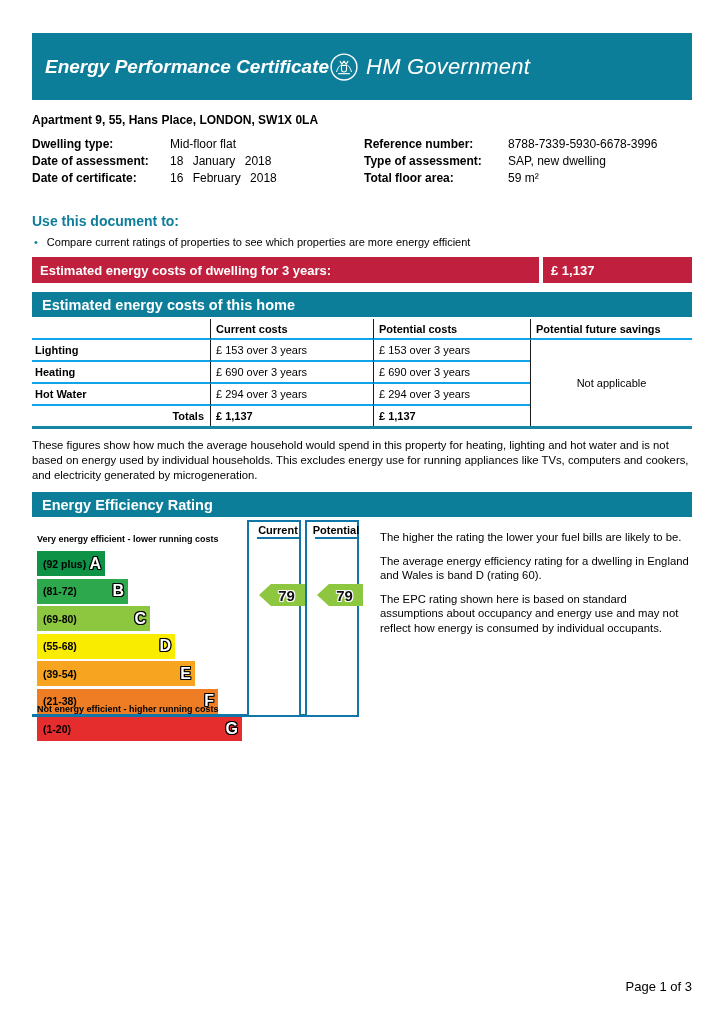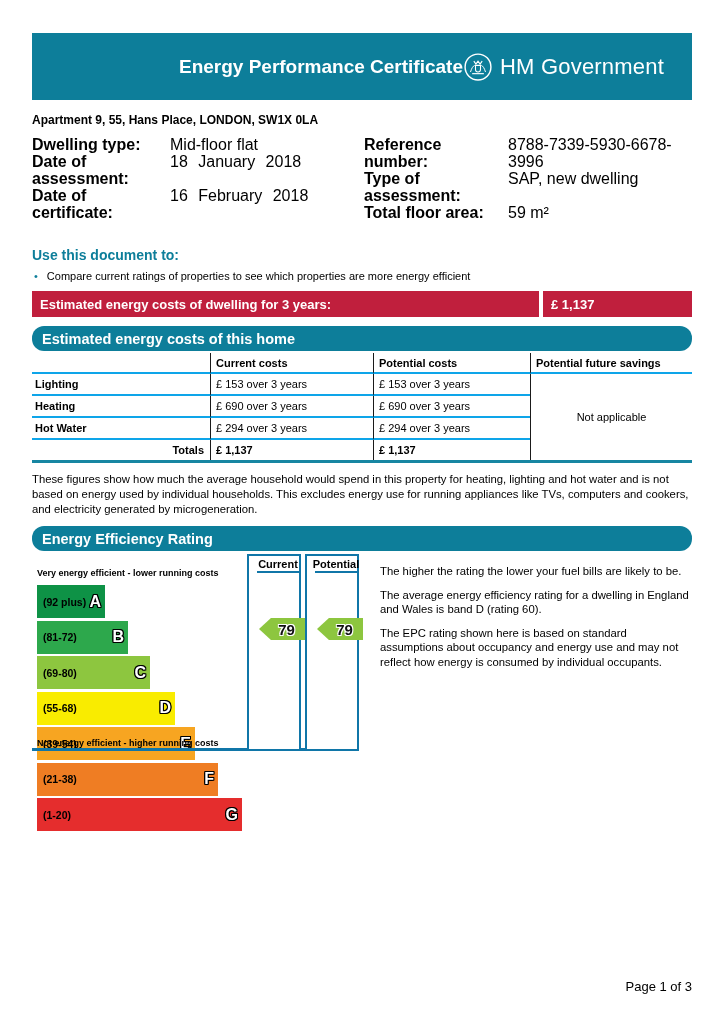--- a/index.html
+++ b/index.html
@@ -4,28 +4,28 @@
 <style>
   html,body { margin:0; padding:0; }
   body {
     width:724px; height:1024px; background:#ffffff; position:relative;
     font-family:"Liberation Sans", sans-serif; color:#000; overflow:hidden;
   }
   .page { position:absolute; left:32px; top:33px; width:660px; }
 
   
   .header { background:#0D7E9A; height:67px; display:flex; align-items:center;
-            justify-content:flex-end; padding:0 28px; box-sizing:border-box; }
+            justify-content:flex-start; padding:0 13px; box-sizing:border-box;font-style:italic; }
   .header .title { color:#fff; font-size:19px; font-weight:bold; }
   .gov { display:flex; align-items:center; gap:7px; color:#fff; }
   .gov-text { font-size:22px; font-weight:normal; letter-spacing:0.2px; }
 
   
   .address { font-weight:bold; font-size:12px; margin-top:13px; }
-  .details { display:flex; margin-top:9px; font-size:16px; line-height:17px; }
+  .details { display:flex; margin-top:9px; font-size:12px; line-height:17px; }
   .dcol.left { width:332px; flex:0 0 332px; }
   .dcol.right { flex:1; }
   .drow { display:flex; }
   .dlabel { font-weight:bold; }
   .left .dlabel { width:138px; flex:0 0 138px; }
   .right .dlabel { width:144px; flex:0 0 144px; }
   .date { word-spacing:6px; }
 
   
   .use-head { color:#0D7E9A; font-weight:bold; font-size:14px; margin-top:26px; }
@@ -34,42 +34,42 @@
 
   
   .cost-banner { display:flex; margin-top:9px; height:26px; }
   .cb-left { background:#C01F3D; flex:0 0 507px; color:#fff; font-weight:bold; font-size:13px;
              display:flex; align-items:center; padding-left:8px; box-sizing:border-box; }
   .cb-right { background:#C01F3D; flex:1; margin-left:4px; color:#fff; font-weight:bold;
               font-size:13px; display:flex; align-items:center; padding-left:8px; }
 
   
   .section-band { background:#0D7E9A; color:#fff; font-weight:bold; font-size:14.5px;
-                  height:25px; display:flex; align-items:center; padding-left:10px; margin-top:9px;border-radius:12px; }
+                  height:25px; display:flex; align-items:center; padding-left:10px; margin-top:9px; }
 
   
   .costs-table { display:grid; grid-template-columns:178px 163px 157px 1fr;
                  grid-template-rows:21px 22px 22px 22px 20px;
                  border-bottom:3px solid #1786A2; margin-top:2px; font-size:11px; }
   .ct-cell { display:flex; align-items:center; padding-left:5px; box-sizing:border-box; }
   .vline { border-left:1px solid #1a1a1a; }
   .hline { border-bottom:2px solid #0ea5e9; }
   .ct-header { font-weight:bold; }
   .row-label { font-weight:bold; padding-left:3px; }
   .totals-label { justify-content:flex-end; padding-right:6px; font-weight:bold; }
   .bold { font-weight:bold; }
   .savings-cell { grid-column:4; grid-row:2 / 6; display:flex; align-items:center;
                   justify-content:center; border-left:1px solid #1a1a1a; }
   .footnote { font-size:11.3px; line-height:15px; margin-top:9px; }
 
   
   .eer-wrap { position:relative; height:210px; margin-top:3px; }
   .eer-top-label { position:absolute; left:5px; top:14px; font-size:9px; font-weight:bold; }
   .eer-bands { position:absolute; left:5px; top:31px; }
-  .band { height:33px; margin-bottom:2.5px; display:flex; align-items:center;
+  .band { height:25px; margin-bottom:2.5px; display:flex; align-items:center;
           justify-content:space-between; padding:0 4px 0 6px; box-sizing:border-box; }
   .band-range { font-size:10.5px; font-weight:bold; }
   .band-letter { font-size:16px; font-weight:bold; color:#fff; line-height:1;
     text-shadow:-1px -1px 0 #000,1px -1px 0 #000,-1px 1px 0 #000,1px 1px 0 #000,
                 0 -1px 0 #000,0 1px 0 #000,-1px 0 0 #000,1px 0 0 #000; }
   .eer-bottom-label { position:absolute; left:5px; top:184px; font-size:9px; font-weight:bold; }
   .eer-baseline { position:absolute; left:0; top:194px; width:327px; height:3px; background:#1076A8; }
 
   .rating-col { position:absolute; top:0; width:54px; height:197px;
                 border:2px solid #1076A8; box-sizing:border-box; background:#fff;padding-left:8px; }

